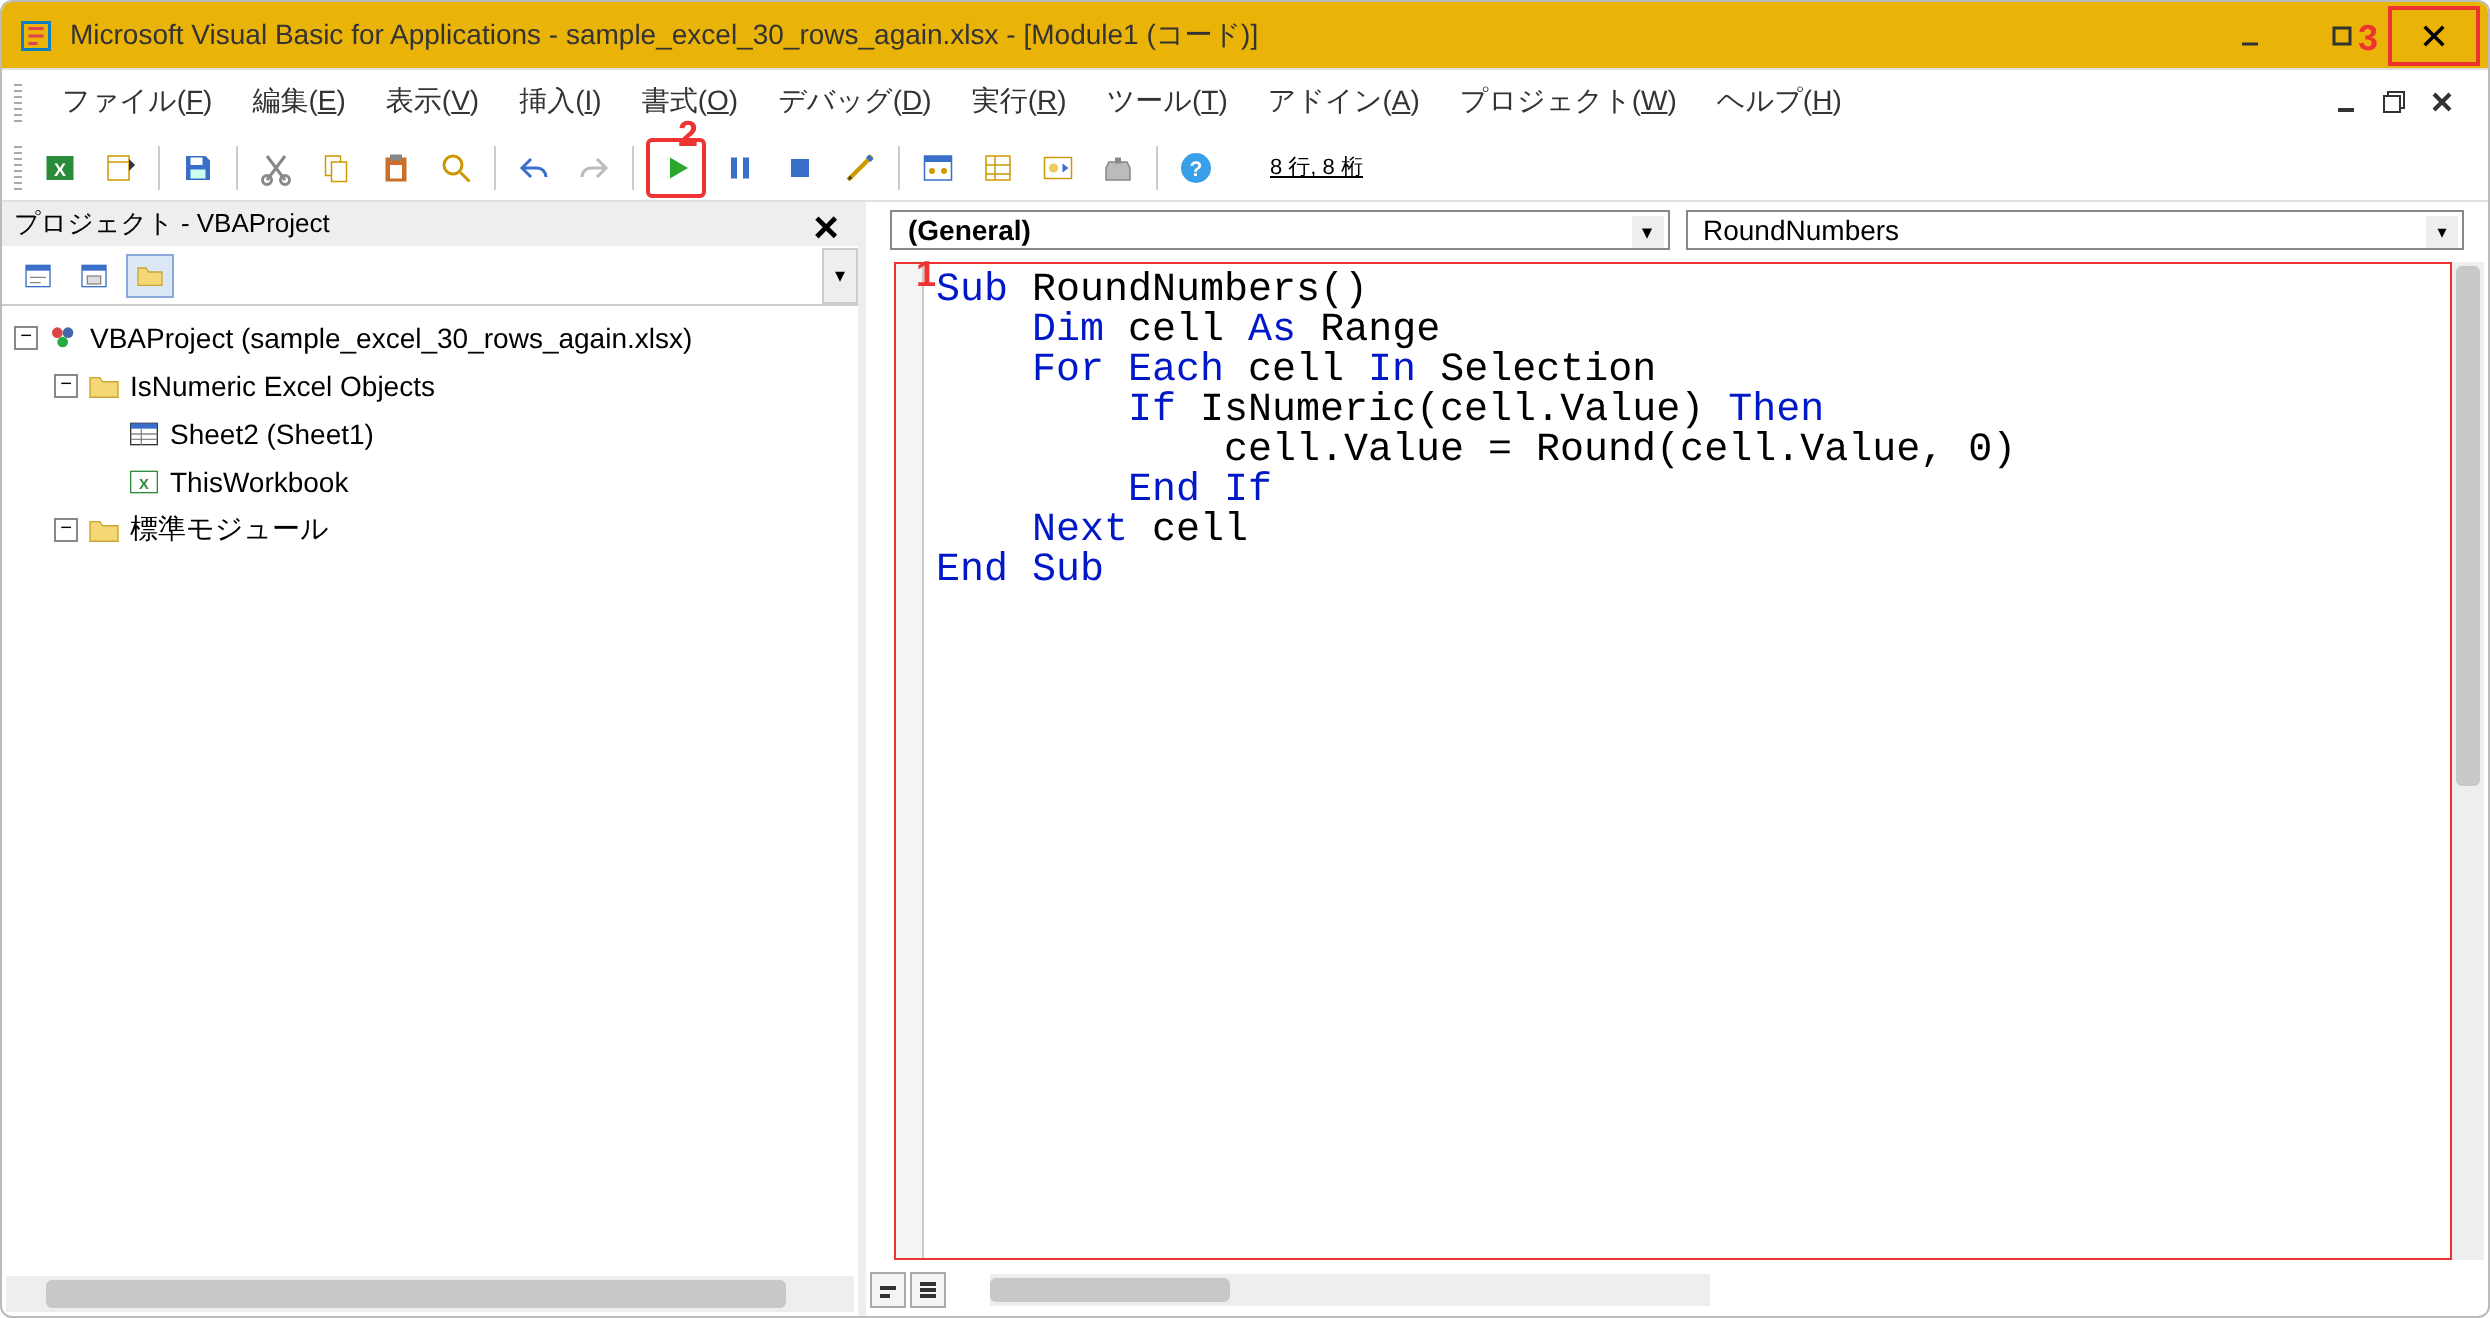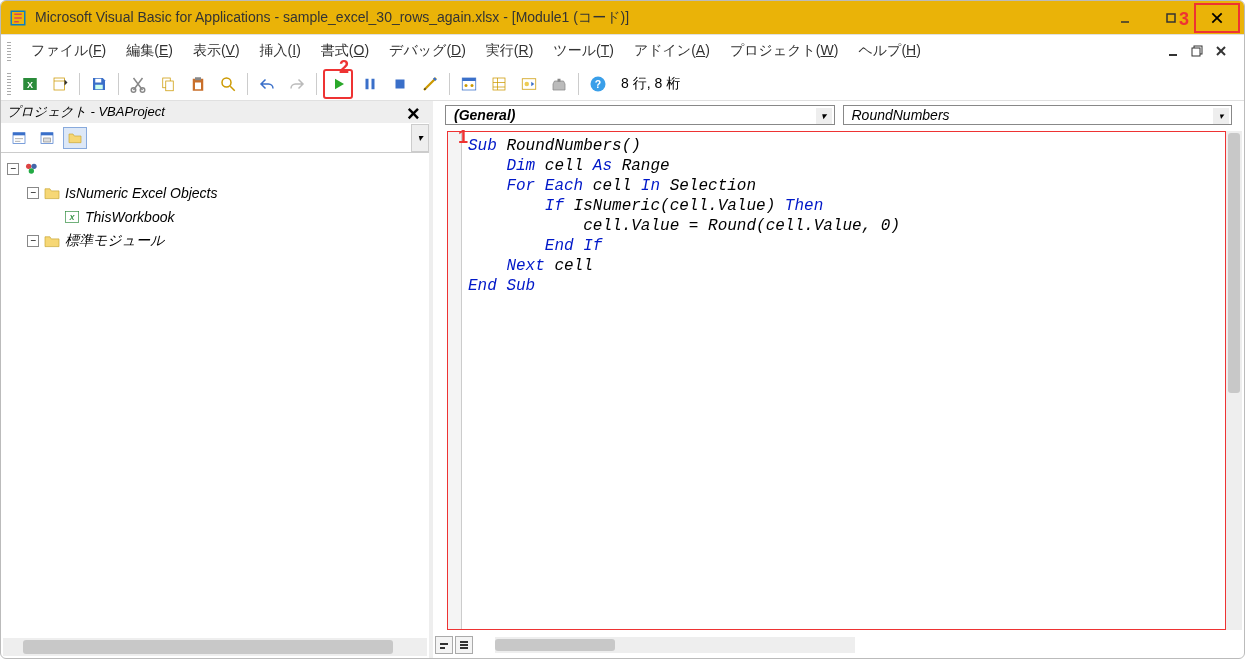--- a/index.html
+++ b/index.html
@@ -76,28 +76,27 @@
   margin-right: 2px;
 }
 .toolbar .tbbtn {
   width: 26px; height: 26px;
   display: flex; align-items: center; justify-content: center;
   border-radius:3px;
 }
 .toolbar .tbbtn svg { width:18px; height:18px; }
 .toolbar .sep { width:1px; height:22px; background:#ccc; margin:0 2px;}
 .toolbar .run-btn { border:2px solid #e33; width:30px; height:30px;}
-.toolbar .status-text { margin-left:6px; font-size:14px;}
+.toolbar .status-text { margin-left:20px; font-size:11px;text-decoration:underline;}
 
 
 .main {
   position: absolute;
   top: 100px; left:0; right:0; bottom:0;
   display: flex;
-  font-style: italic;
 }
 .project-panel {
   width: 432px;
   display:flex; flex-direction:column;
   border-right: 4px solid #eee;
 }
 .project-header {
   height:22px; background:#eee; display:flex; align-items:center;
   padding:0 6px; font-size:13px;
   position:relative;
@@ -142,21 +141,21 @@
   border:1px solid #e33;
   background:#fff;
 }
 .code-gutter {
   position:absolute; left:0; top:0; width:14px; height:100%;
   background:#f4f4f4; border-right:1px solid #ccc;
 }
 .code-text {
   position:absolute; left:20px; top:4px;
   font-family: Consolas, "Courier New", monospace;
-  font-size:16px; line-height:20px;
+  font-size:20px; line-height:20px;
   white-space:pre;
 }
 .kw { color:#0018c8; }
 .code-bottom {
   position:absolute; left:2px; bottom:2px; height:22px; right:2px;
   display:flex; align-items:center;
 }
 .code-bottom .vbtn { width:18px; height:18px; border:1px solid #aaa; margin-right:2px; display:flex; align-items:center; justify-content:center; font-size:11px; background:#f4f4f4;}
 .code-bottom .hscroll { flex:0 0 360px; height:16px; background:#eee; margin-left:20px; position:relative;}
 .code-bottom .hscroll .thumb { position:absolute; left:0; top:2px; height:12px; width:120px; background:#c8c8c8; border-radius:3px;}
@@ -394,29 +393,40 @@
     <div class="project-tree">
       <div class="tree-row" style="padding-left:0">
           <span class="tree-toggle">−</span>
           <span class="tree-icon">
             <svg width="18" height="16" viewBox="0 0 24 24">
               <circle cx="7" cy="8" r="4" fill="#d44"></circle>
               <circle cx="15" cy="8" r="4" fill="#46a"></circle>
               <circle cx="11" cy="15" r="4" fill="#2a4"></circle>
             </svg>
           </span>
+          <span>VBAProject (sample_excel_30_rows_again.xlsx)</span>
         </div>
       <div class="tree-row" style="padding-left:20px">
           <span class="tree-toggle">−</span>
           <span class="tree-icon">
             <svg width="18" height="14" viewBox="0 0 24 20">
               <path d="M2 4h7l2 3h11v11H2z" fill="#f6d775" stroke="#c9a633"></path>
             </svg>
           </span>
           <span>IsNumeric Excel Objects</span>
+        </div>
+      <div class="tree-row" style="padding-left:56px">
+          <span class="tree-icon">
+            <svg width="16" height="14" viewBox="0 0 24 20">
+              <rect x="2" y="2" width="20" height="16" fill="#fff" stroke="#333"></rect>
+              <rect x="2" y="2" width="20" height="4" fill="#3a6fc9"></rect>
+              <path d="M2 10h20M2 14h20M10 6v12" stroke="#888"></path>
+            </svg>
+          </span>
+          <span>Sheet2 (Sheet1)</span>
         </div>
       <div class="tree-row" style="padding-left:56px">
           <span class="tree-icon">
             <svg width="16" height="14" viewBox="0 0 24 20">
               <rect x="2" y="2" width="20" height="16" fill="#fff" stroke="#2a8b3a"></rect>
               <text x="12" y="15" font-size="11" fill="#2a8b3a" text-anchor="middle" font-weight="bold">X</text>
             </svg>
           </span>
           <span>ThisWorkbook</span>
         </div>

